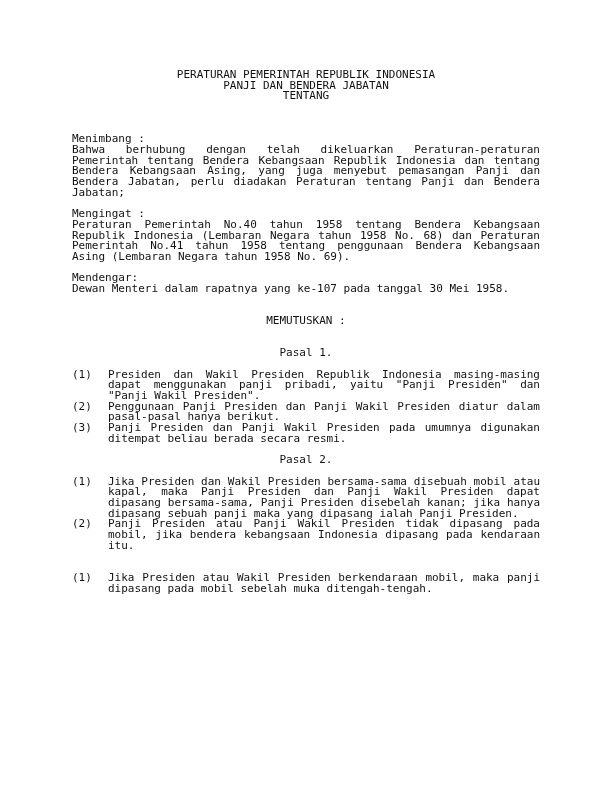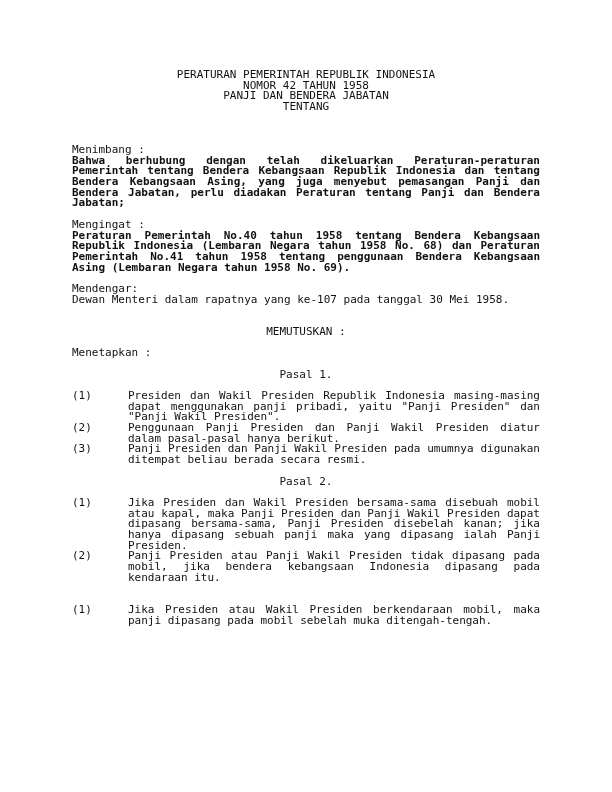--- a/index.html
+++ b/index.html
@@ -3,55 +3,53 @@
 <meta charset="utf-8">
 <style>
   html, body { margin: 0; padding: 0; background: #ffffff; }
   body { width: 612px; height: 792px; position: relative; overflow: hidden; }
   .page {
     position: absolute; left: 72px; top: 70px; width: 468px;
     font-family: "DejaVu Sans Mono", "Liberation Mono", monospace;
     font-size: 11px; line-height: 10.7px; color: #111111;
   }
   .center { text-align: center; }
-  .just { text-align: justify; text-align-last: left; font-weight: bold; }
+  .just { text-align: justify; text-align-last: left; }
   .gap { height: 10.7px; }
   .gap2 { height: 21.4px; }
   .item { display: flex; }
   .num { width: 36px; flex: 0 0 36px; }
-  .itext { flex: 1; text-align: justify; text-align-last: left; margin-left: 20px; }
+  .itext { flex: 1; text-align: justify; text-align-last: left; }
   p { margin: 0; }
 </style>
 </head>
 <body>
 
 <div class="page">
   <p class="center">PERATURAN PEMERINTAH REPUBLIK INDONESIA</p>
-  <p class="center">NOMOR 42 TAHUN 1958</p>
   <p class="center">PANJI DAN BENDERA JABATAN</p>
   <p class="center">TENTANG</p>
   <div class="gap"></div>
   <div class="gap2"></div>
 
   <p>Menimbang :</p>
   <p class="just">Bahwa berhubung dengan telah dikeluarkan Peraturan-peraturan Pemerintah tentang Bendera Kebangsaan Republik Indonesia dan tentang Bendera Kebangsaan Asing, yang juga menyebut pemasangan Panji dan Bendera Jabatan, perlu diadakan Peraturan tentang Panji dan Bendera Jabatan;</p>
   <div class="gap"></div>
 
   <p>Mengingat :</p>
   <p class="just">Peraturan Pemerintah No.40 tahun 1958 tentang Bendera Kebangsaan Republik Indonesia (Lembaran Negara tahun 1958 No. 68) dan Peraturan Pemerintah No.41 tahun 1958 tentang penggunaan Bendera Kebangsaan Asing (Lembaran Negara tahun 1958 No. 69).</p>
   <div class="gap"></div>
 
   <p>Mendengar:</p>
   <p>Dewan Menteri dalam rapatnya yang ke-107 pada tanggal 30 Mei 1958.</p>
   <div class="gap2"></div>
 
   <p class="center">MEMUTUSKAN :</p>
   <div class="gap"></div>
 
-  <p>Menetapkan :</p>
   <div class="gap"></div>
 
   <p class="center">Pasal 1.</p>
   <div class="gap"></div>
   <div class="item">
     <span class="num">(1)</span>
     <span class="itext">Presiden dan Wakil Presiden Republik Indonesia masing-masing dapat menggunakan panji pribadi, yaitu "Panji Presiden" dan "Panji Wakil Presiden".</span>
   </div>
   <div class="item">
     <span class="num">(2)</span>

